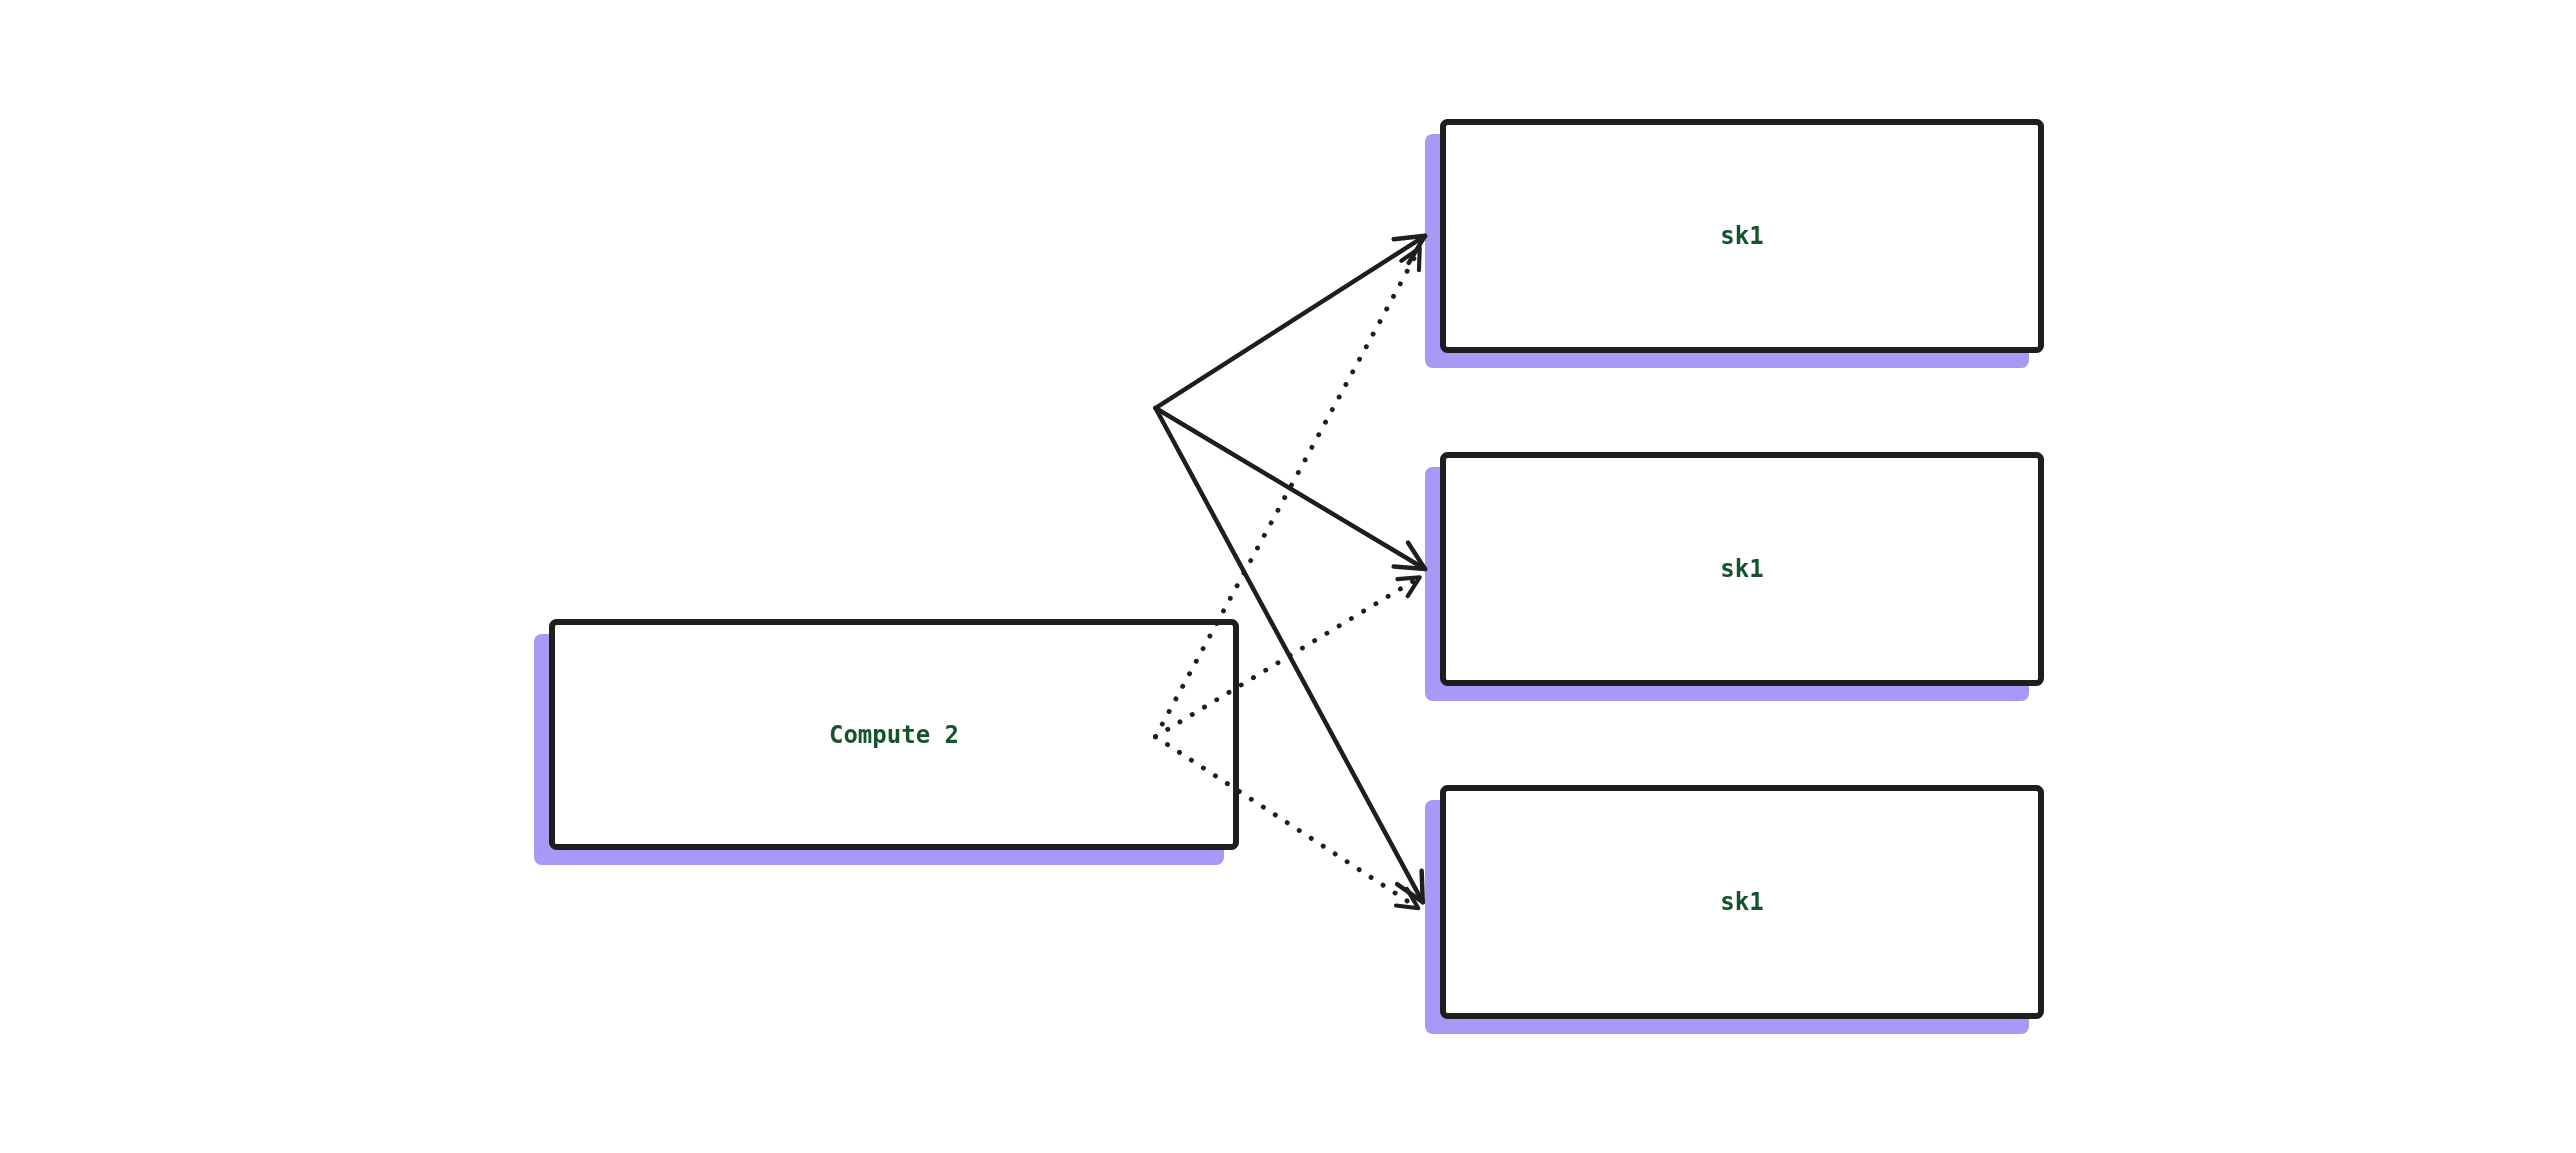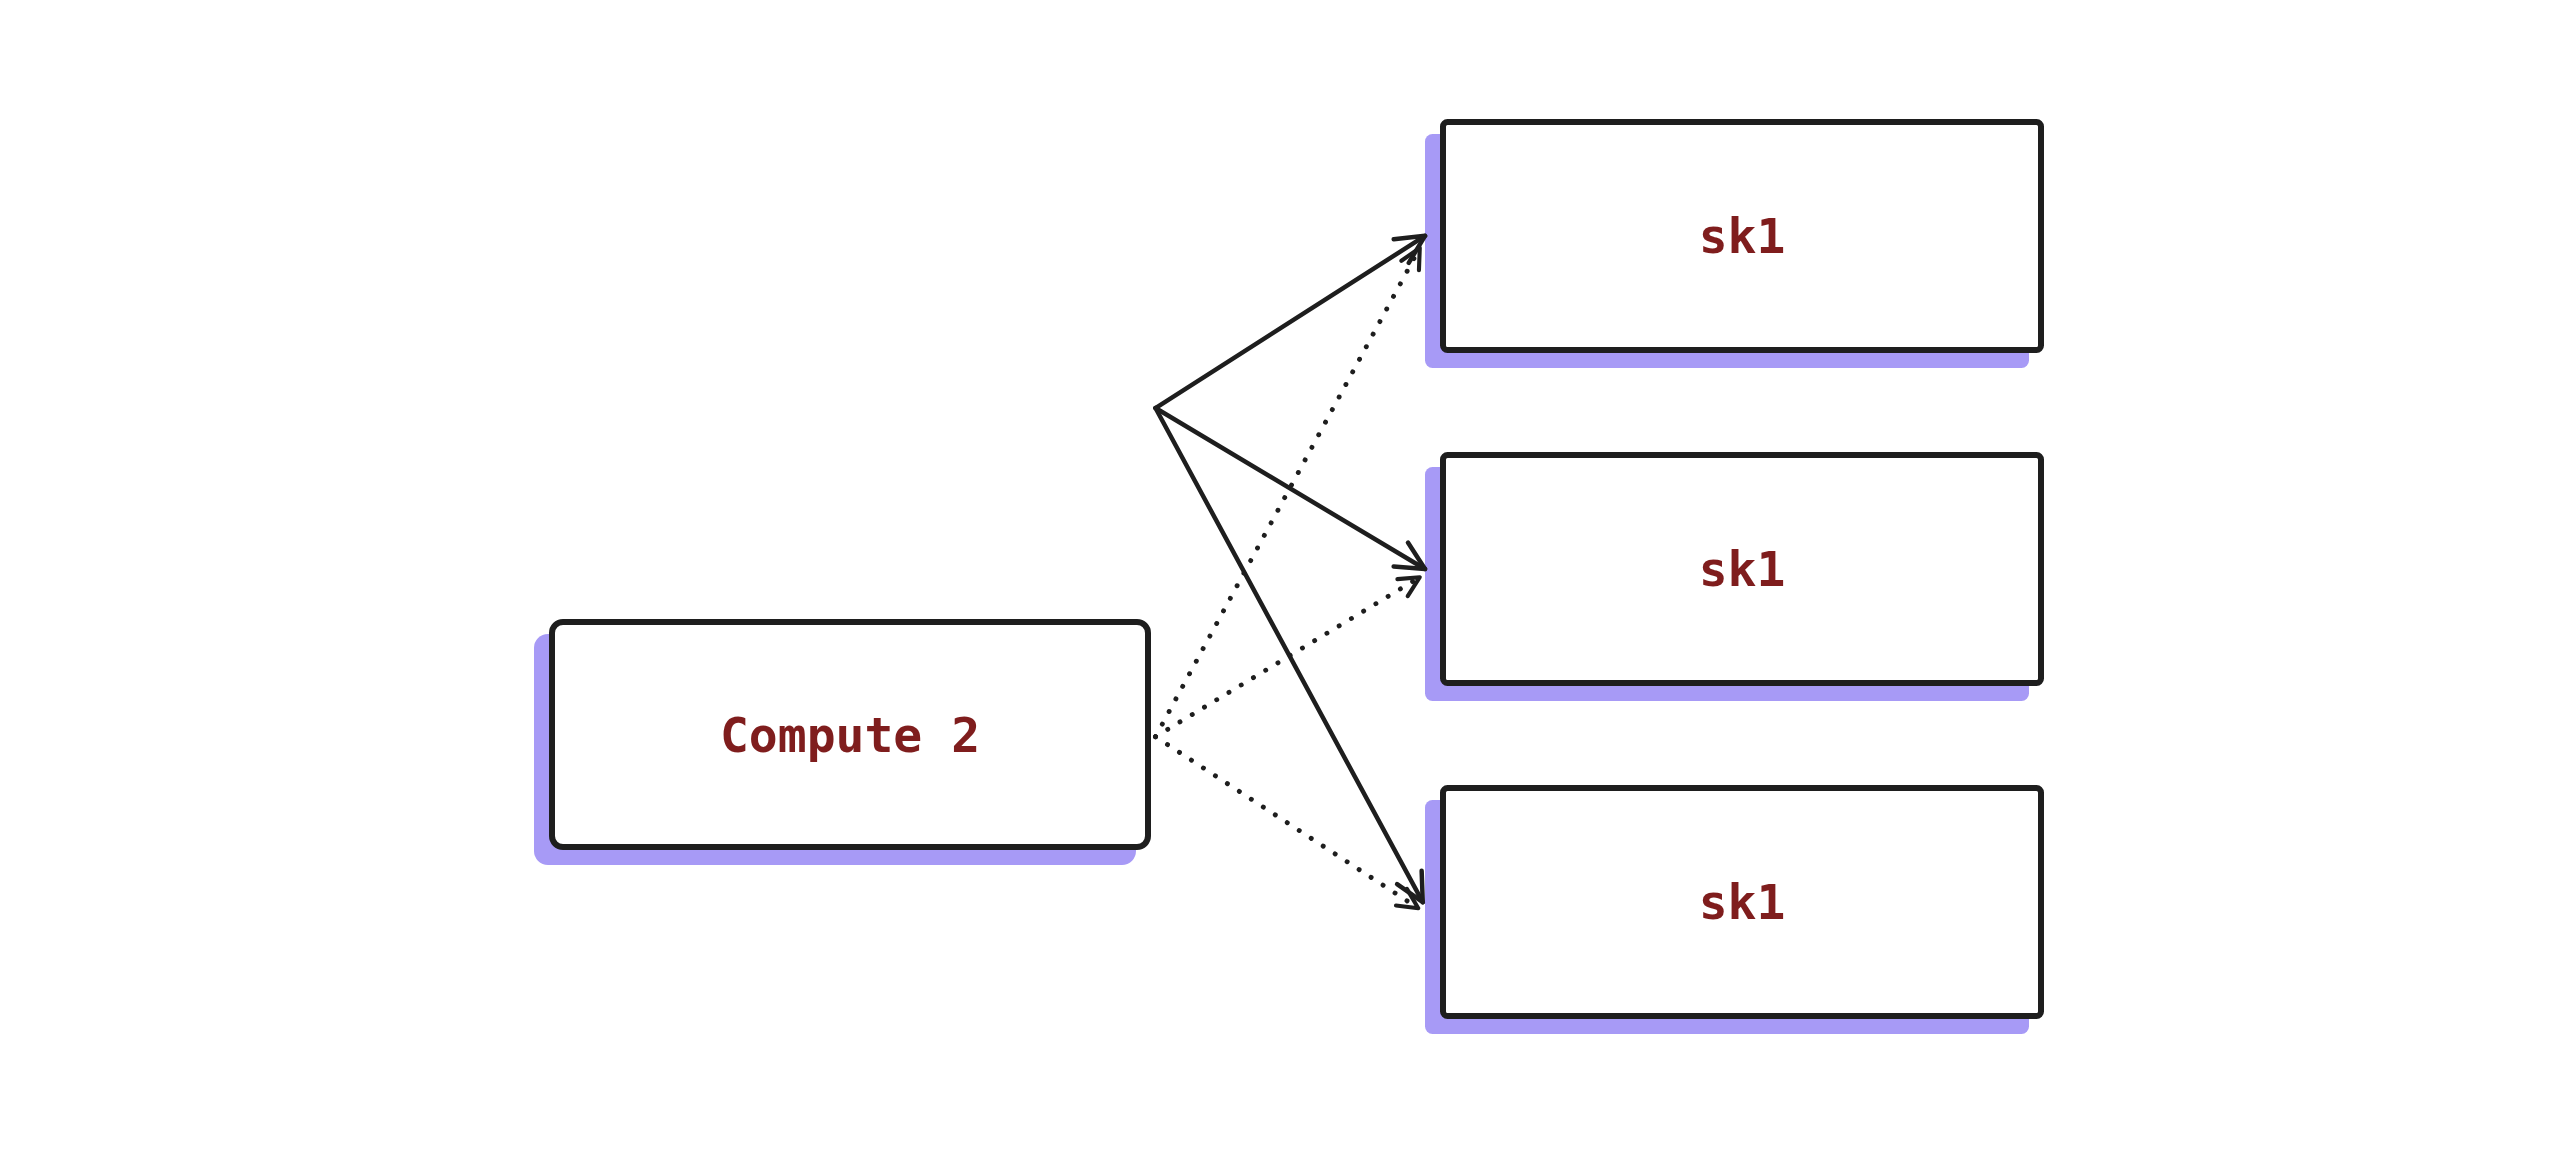--- a/index.html
+++ b/index.html
@@ -21,27 +21,27 @@
     box-sizing: border-box;
     display: flex;
     align-items: center;
     justify-content: center;
     background: #ffffff;
     border: 6px solid #1e1e1e;
     border-radius: 7.5px;
     box-shadow: -15px 15px 0 0 #a79af6;
   }
   .node .label {
-    font-size: 48px;
+    font-size: 24px;
     font-weight: bold;
-    color: #7f1d1d;
+    color: #14532d;
     white-space: pre;
   }
   #node-compute1 { left: 549px;  top: 286px;  width: 602px; height: 231px; }
-  #node-compute2 { left: 549px;  top: 619px;  width: 602px; height: 231px; border-radius: 14px; }
+  #node-compute2 { left: 549px;  top: 619px;  width: 690px; height: 231px; }
   #node-sk1a     { left: 1440px; top: 119px;  width: 604px; height: 234px; }
   #node-sk1b     { left: 1440px; top: 452px;  width: 604px; height: 234px; }
   #node-sk1c     { left: 1440px; top: 785px; width: 604px; height: 234px; }
   svg.edges {
     position: absolute;
     left: 0; top: 0;
     width: 2576px;
     height: 1153px;
   }
 </style>

